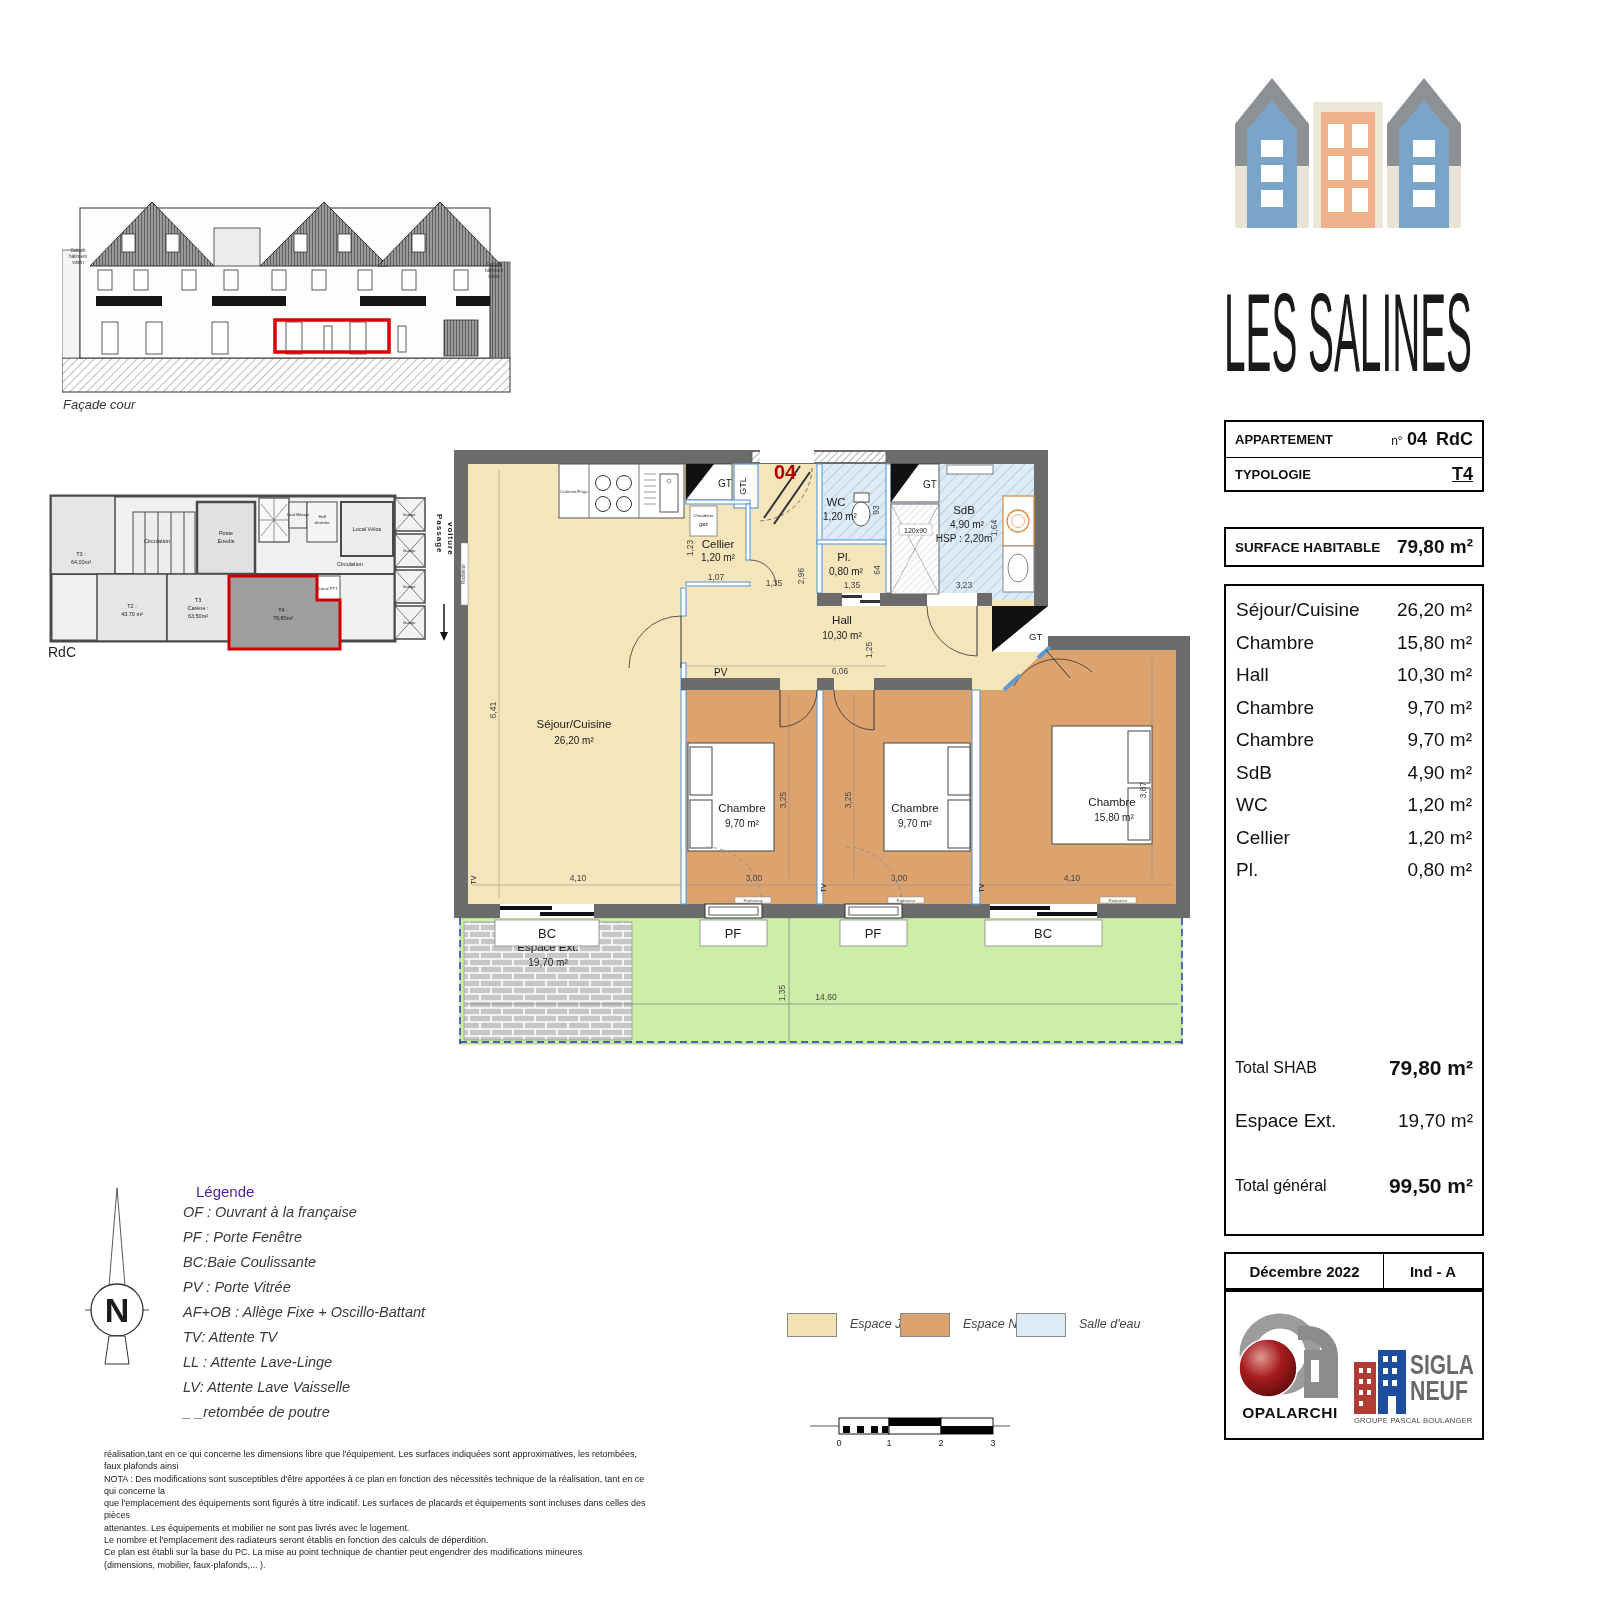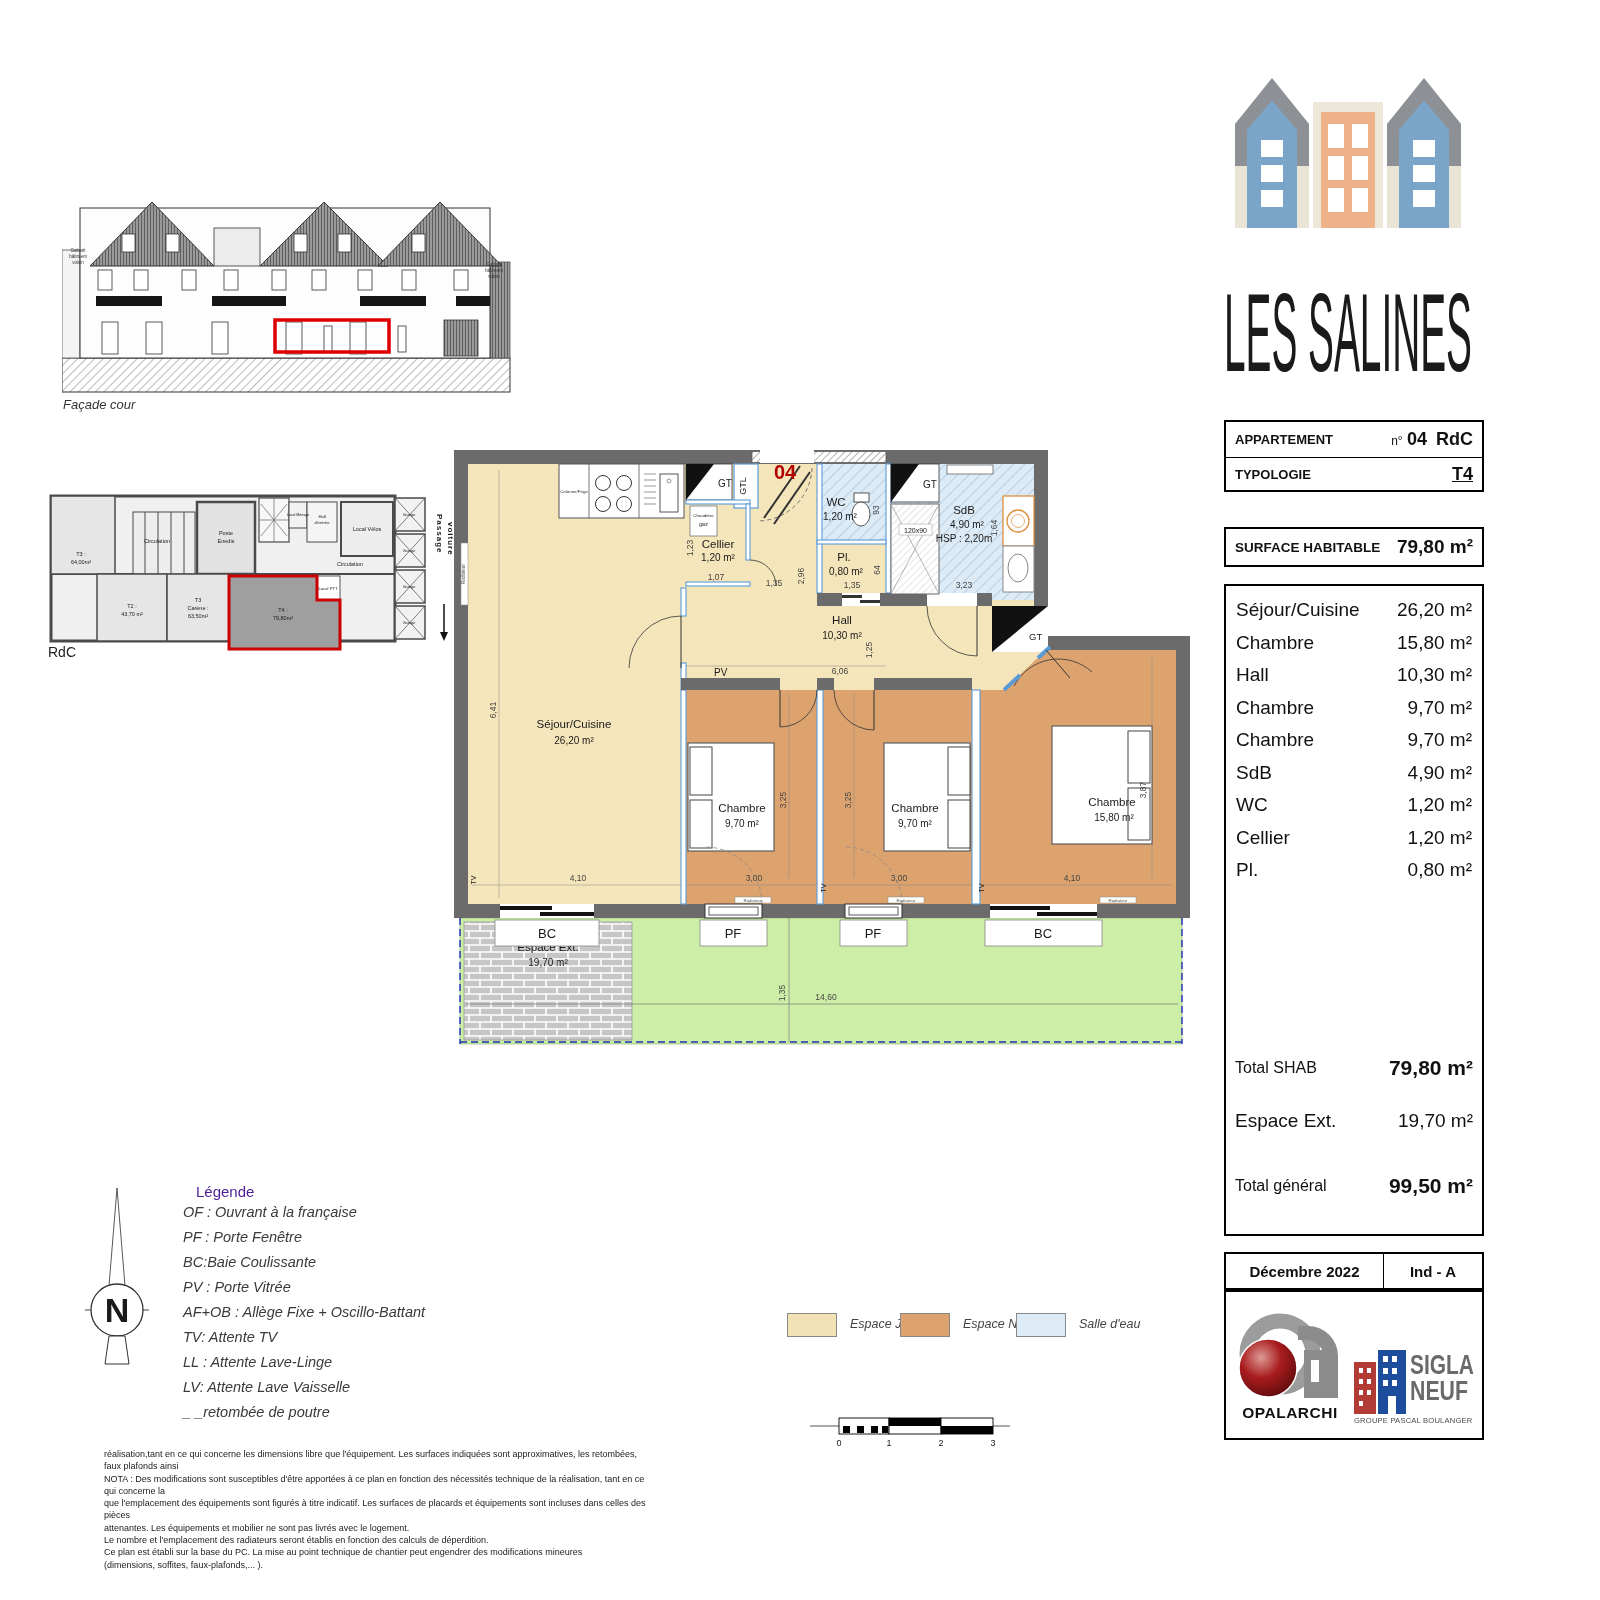--- a/index.html
+++ b/index.html
@@ -595,16 +595,16 @@
     <text x="188" y="48" text-anchor="middle" style="font-size:9px">3</text>
   </svg>
 
   <div class="abs" style="left:104px;top:1448px;width:545px;">
     <div class="nota-line">réalisation,tant en ce qui concerne les dimensions libre que l'équipement. Les surfaces indiquées sont approximatives, les retombées, faux plafonds ainsi</div>
     <div class="nota-line">NOTA : Des modifications sont susceptibles d'être apportées à ce plan en fonction des nécessités technique de la réalisation, tant en ce qui concerne la</div>
     <div class="nota-line">que l'emplacement des équipements sont figurés à titre indicatif. Les surfaces de placards et équipements sont incluses dans celles des pièces</div>
     <div class="nota-line">attenantes. Les équipements et mobilier ne sont pas livrés avec le logement.</div>
     <div class="nota-line">Le nombre et l'emplacement des radiateurs seront établis en fonction des calculs de déperdition.</div>
     <div class="nota-line">Ce plan est établi sur la base du PC. La mise au point technique de chantier peut engendrer des modifications mineures</div>
-    <div class="nota-line">(dimensions, soffites, faux-plafonds,... ).</div>
+    <div class="nota-line">(dimensions, mobilier, faux-plafonds,... ).</div>
   </div>
 
 </div>
 
 </body></html>

